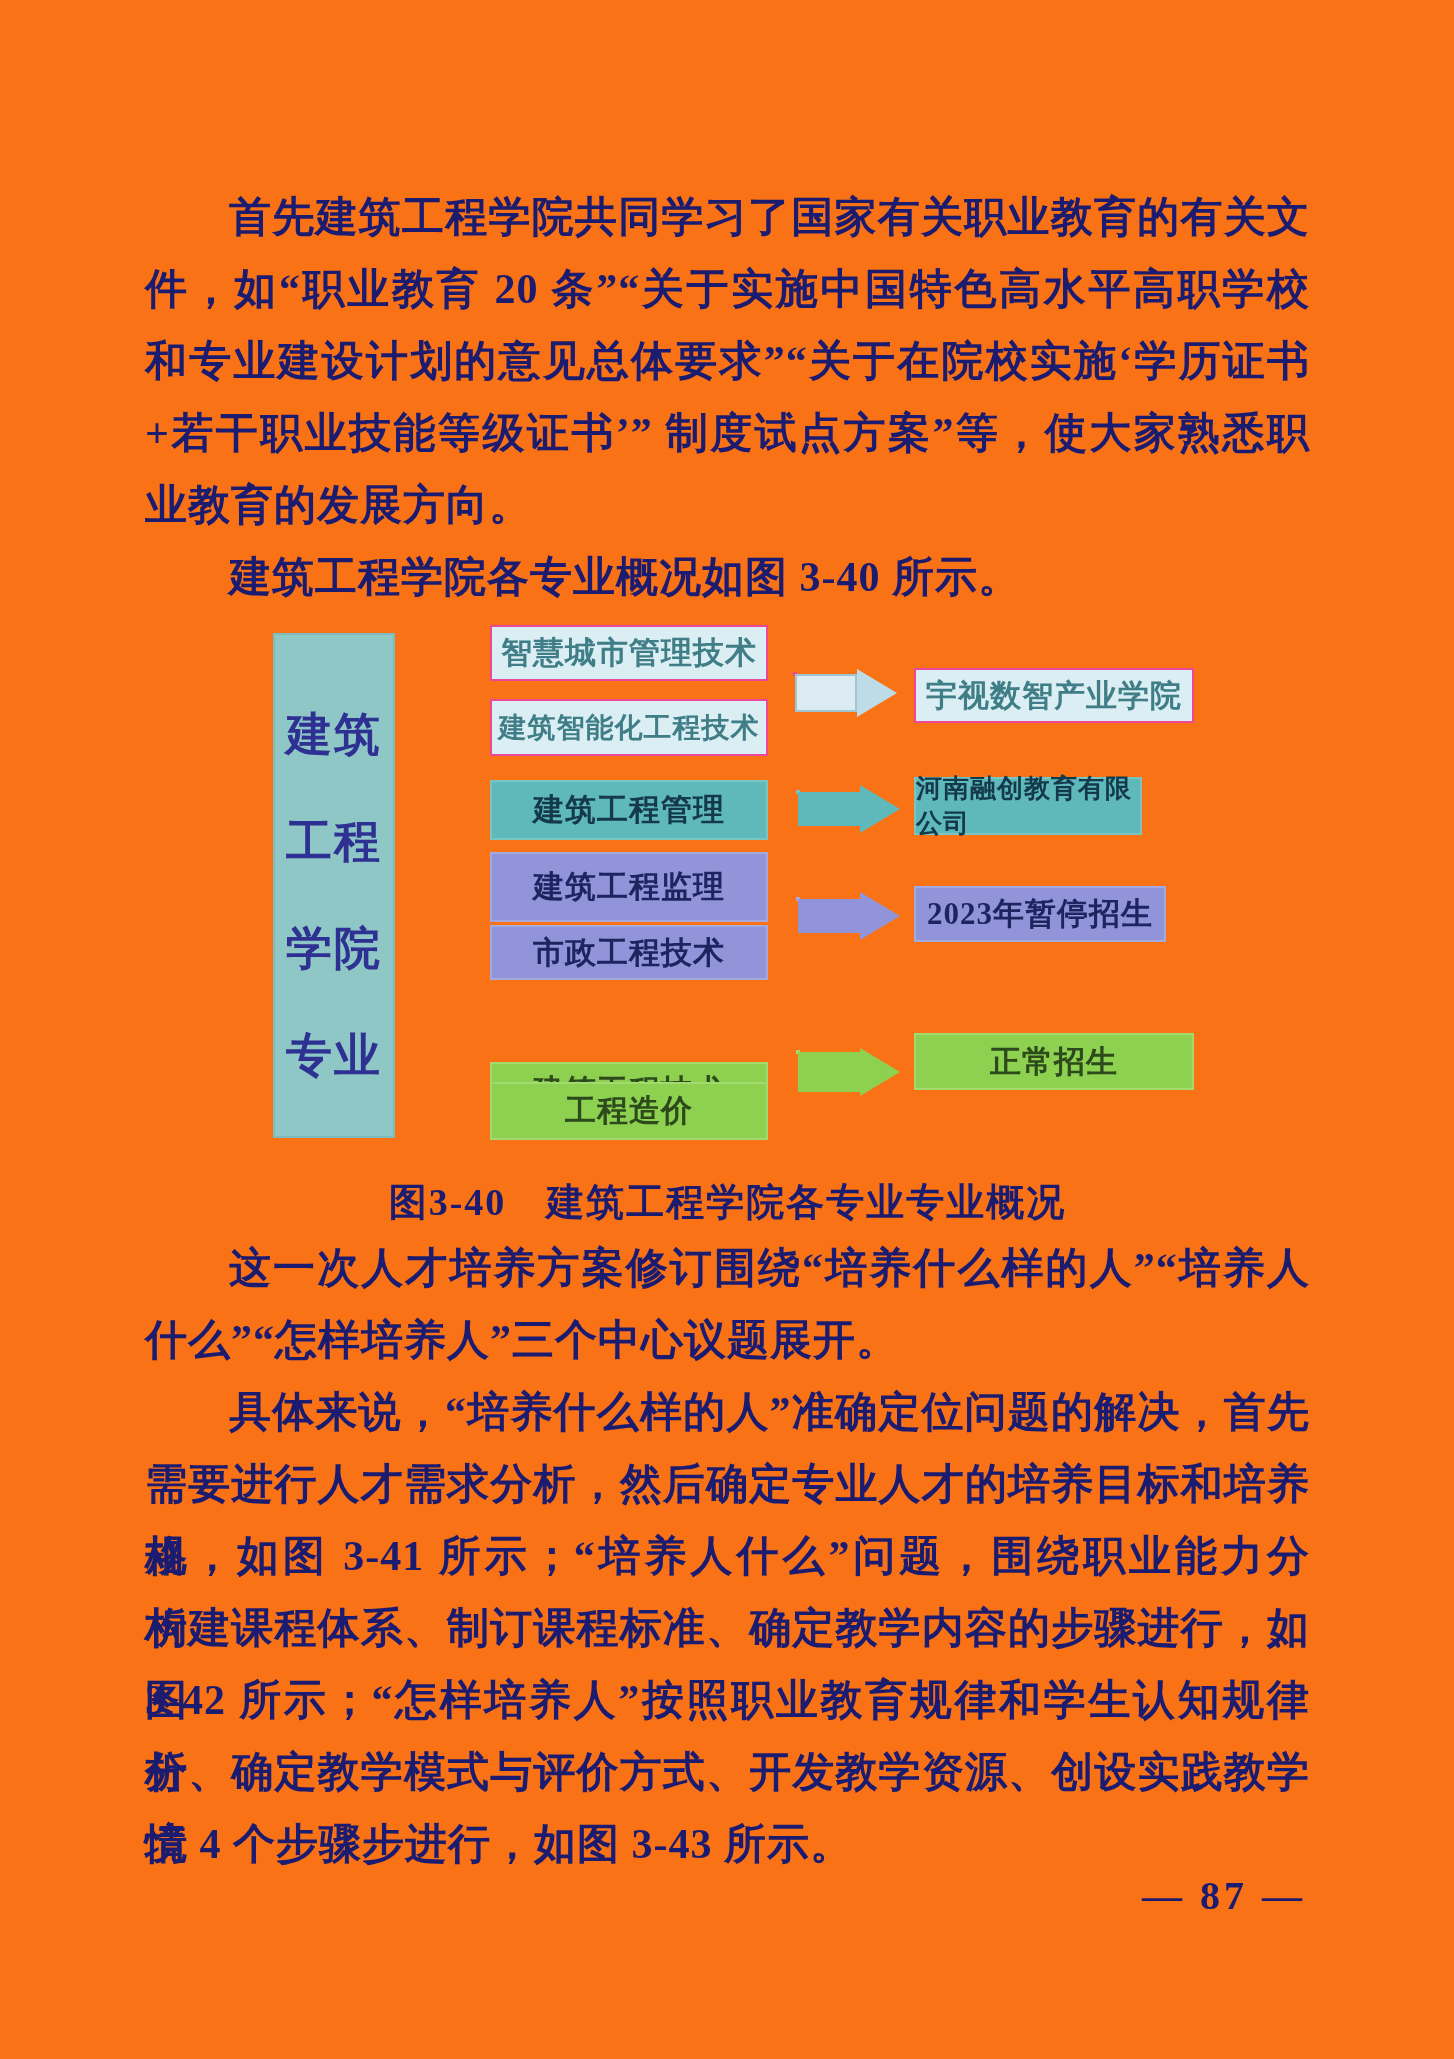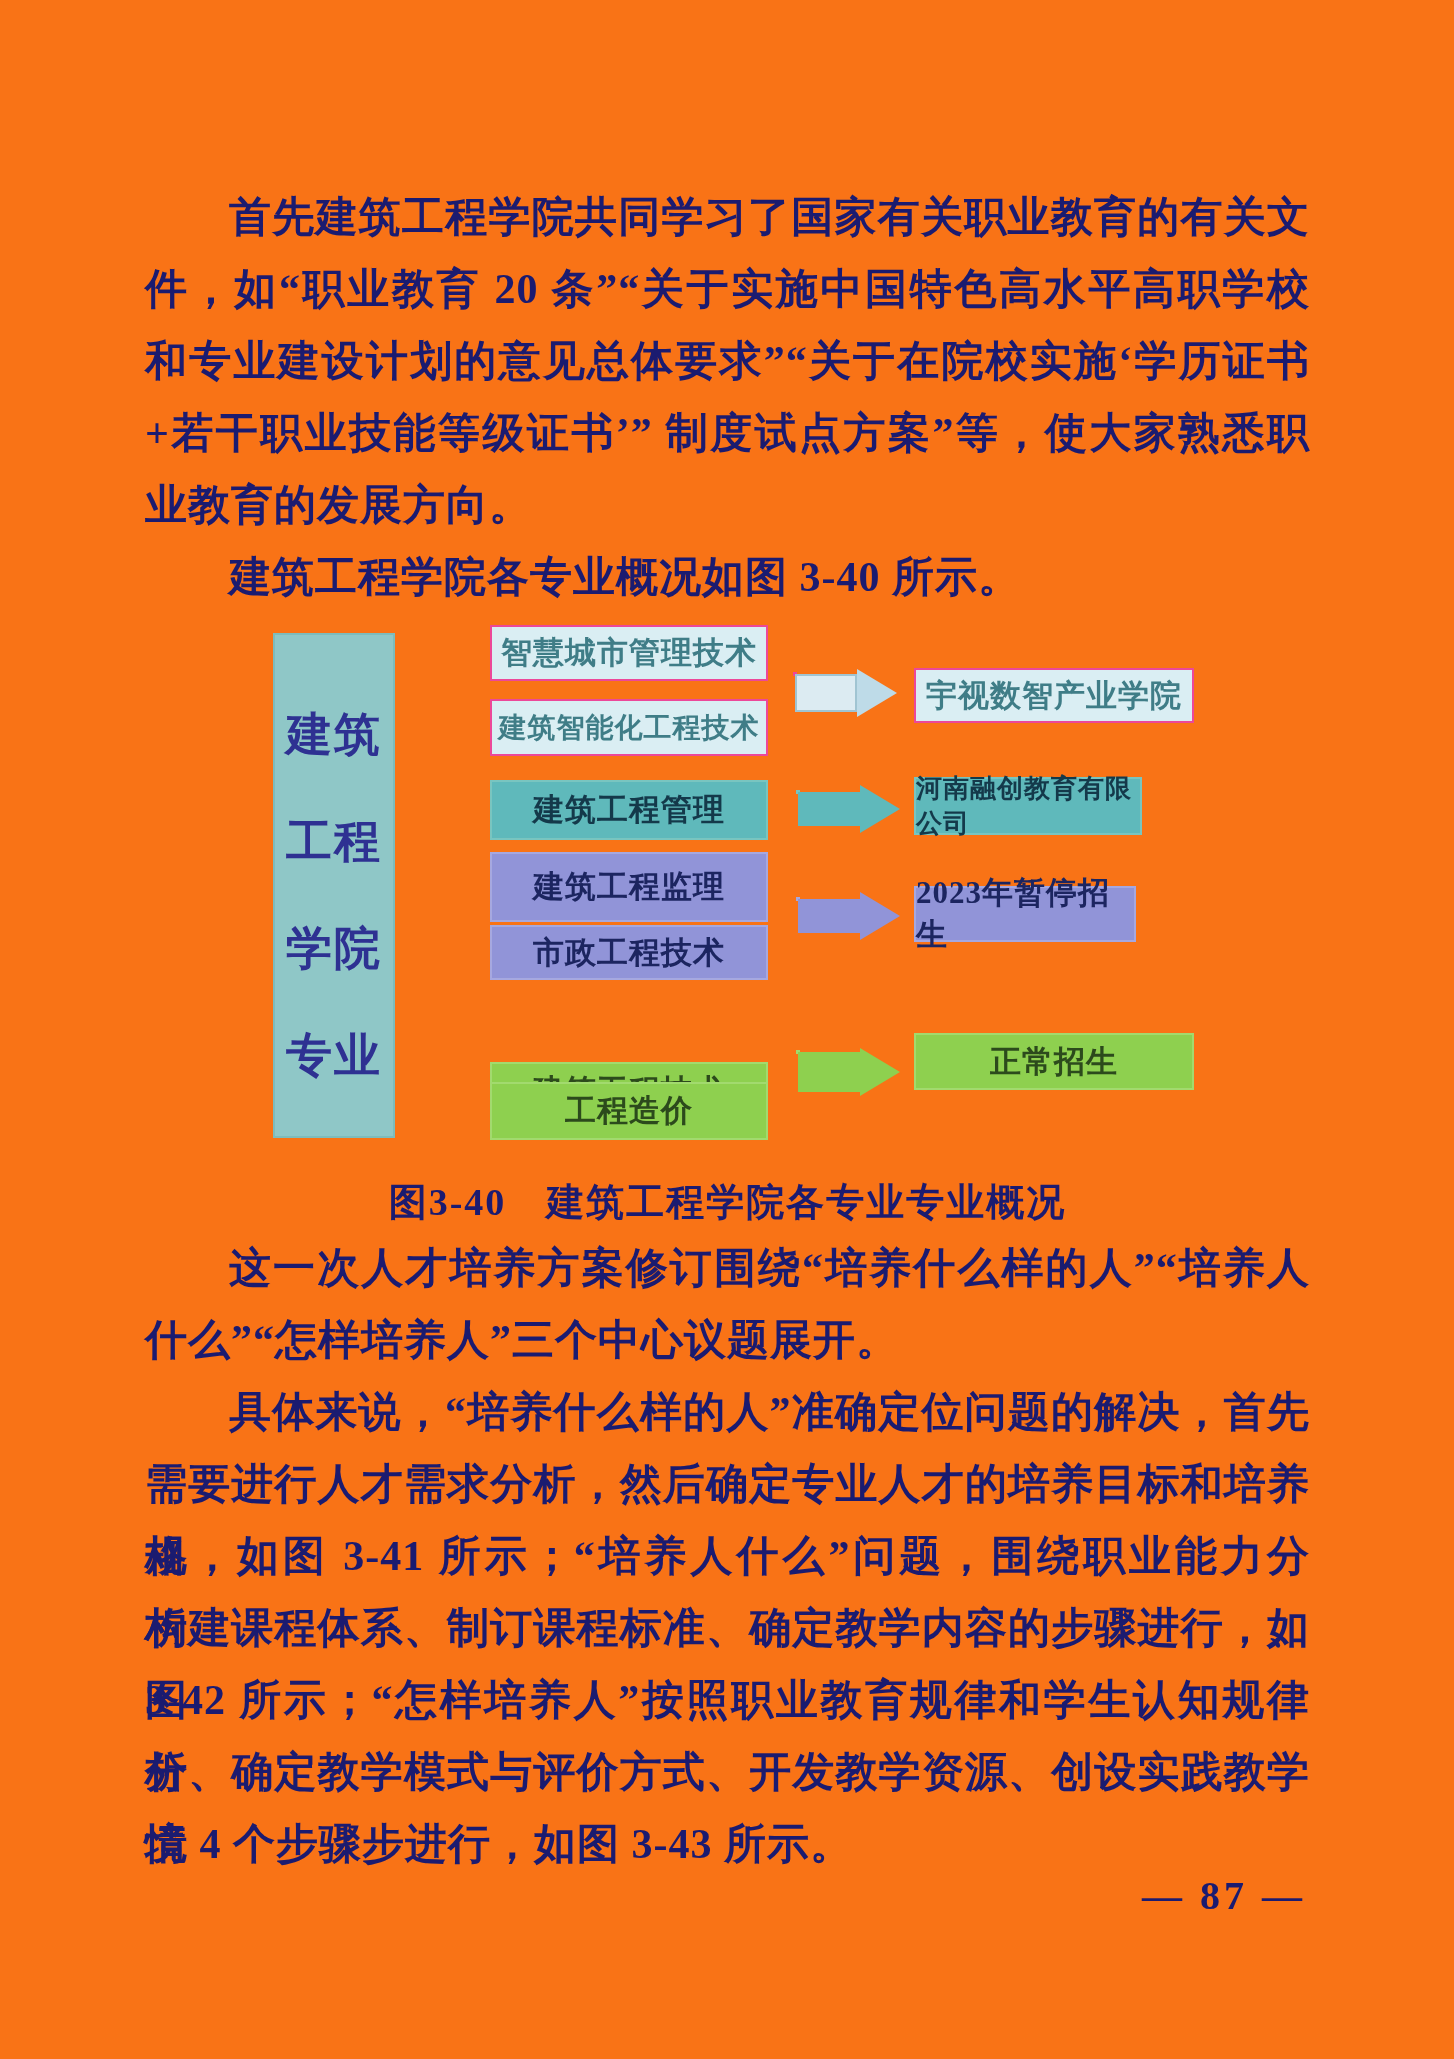--- a/index.html
+++ b/index.html
@@ -55,21 +55,21 @@
   .tone-green {background:#8ed04f;border:2px solid #a2da6e;color:#2c4a1c;}
   .m1{left:490px;top:625px;width:278px;height:56px;}
   .m2{left:490px;top:699px;width:278px;height:57px;font-size:28px;}
   .m3{left:490px;top:780px;width:278px;height:60px;}
   .m4{left:490px;top:852px;width:278px;height:70px;}
   .m5{left:490px;top:925px;width:278px;height:55px;}
   .m6{left:490px;top:1022px;width:278px;height:57px;margin-top:40px;}
   .m7{left:490px;top:1082px;width:278px;height:58px;}
   .o1{left:914px;top:668px;width:280px;height:55px;}
   .o2{left:914px;top:777px;width:228px;height:58px;font-size:26px;}
-  .o3{left:914px;top:886px;width:222px;height:56px;}
+  .o3{left:914px;top:886px;width:252px;height:56px;}
   .o4{left:914px;top:1033px;width:280px;height:57px;}
   .dg-arrow{position:absolute;}
   .dg-arrow .bar{position:absolute;left:0;top:0;display:block;}
   .dg-arrow .head{
     position:absolute;display:block;width:0;height:0;
     border-top:24px solid transparent;border-bottom:24px solid transparent;
     border-left:40px solid var(--c);
   }
   .dg-arrow.tone-pale  {--c:#bedbe8;}
   .dg-arrow.tone-teal  {--c:#5fb9bb;}

